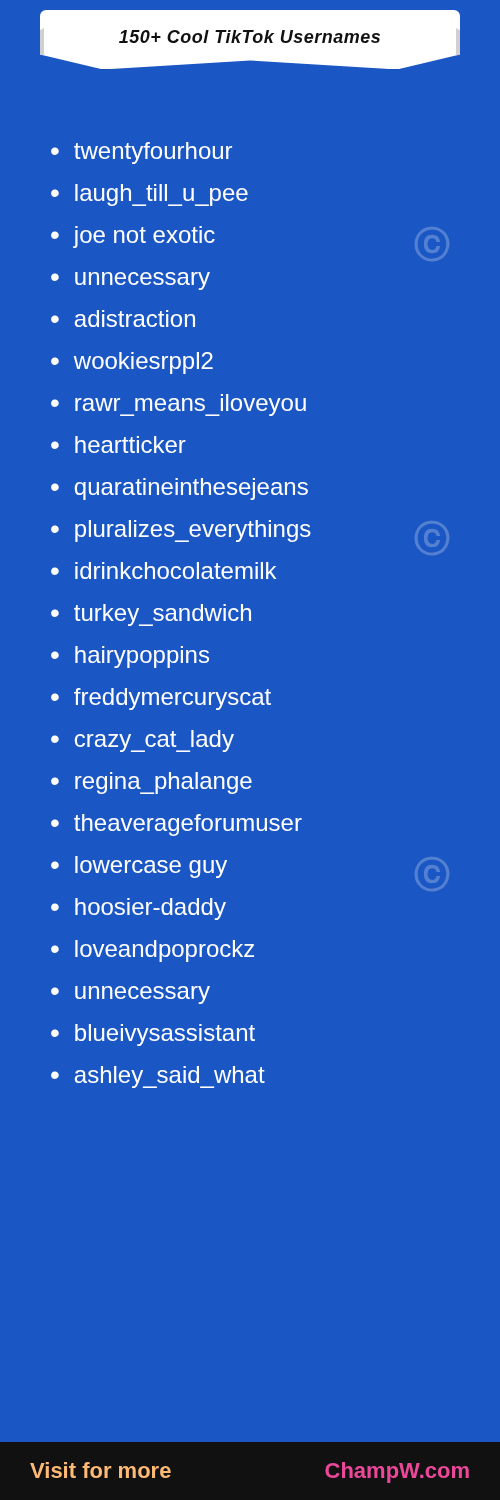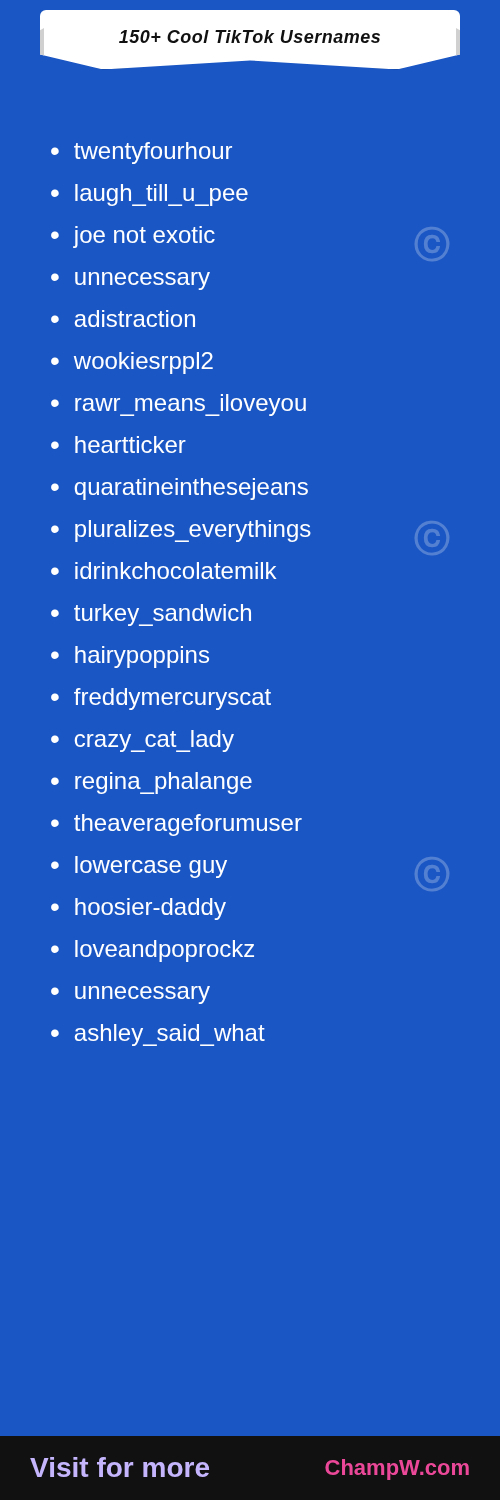--- a/index.html
+++ b/index.html
@@ -108,22 +108,22 @@
       width: 100%;
       background: #111;
       padding: 16px 30px;
       display: flex;
       justify-content: space-between;
       align-items: center;
       margin-top: auto;
     }
 
     .footer-visit {
-      color: #c4b5fd;
-      font-size: 28px;
+      color: #fdba74;
+      font-size: 22px;
       font-weight: 700;
     }
 
     .footer-site {
       color: #ec4899;
       font-size: 22px;
       font-weight: 700;
     }
   </style>
 </head>
@@ -196,20 +196,23 @@
     <li>
       <span>hoosier-daddy</span>
     </li>
     <li>
       <span>loveandpoprockz</span>
     </li>
     <li>
       <span>unnecessary</span>
     </li>
     <li>
+      <span>blueivysassistant</span>
+    </li>
+    <li>
       <span>ashley_said_what</span>
     </li>
   </ul>
 
 <div class="footer">
   <span class="footer-visit">Visit for more</span>
   <span class="footer-site">ChampW.com</span>
 </div>
 
 </body></html>

